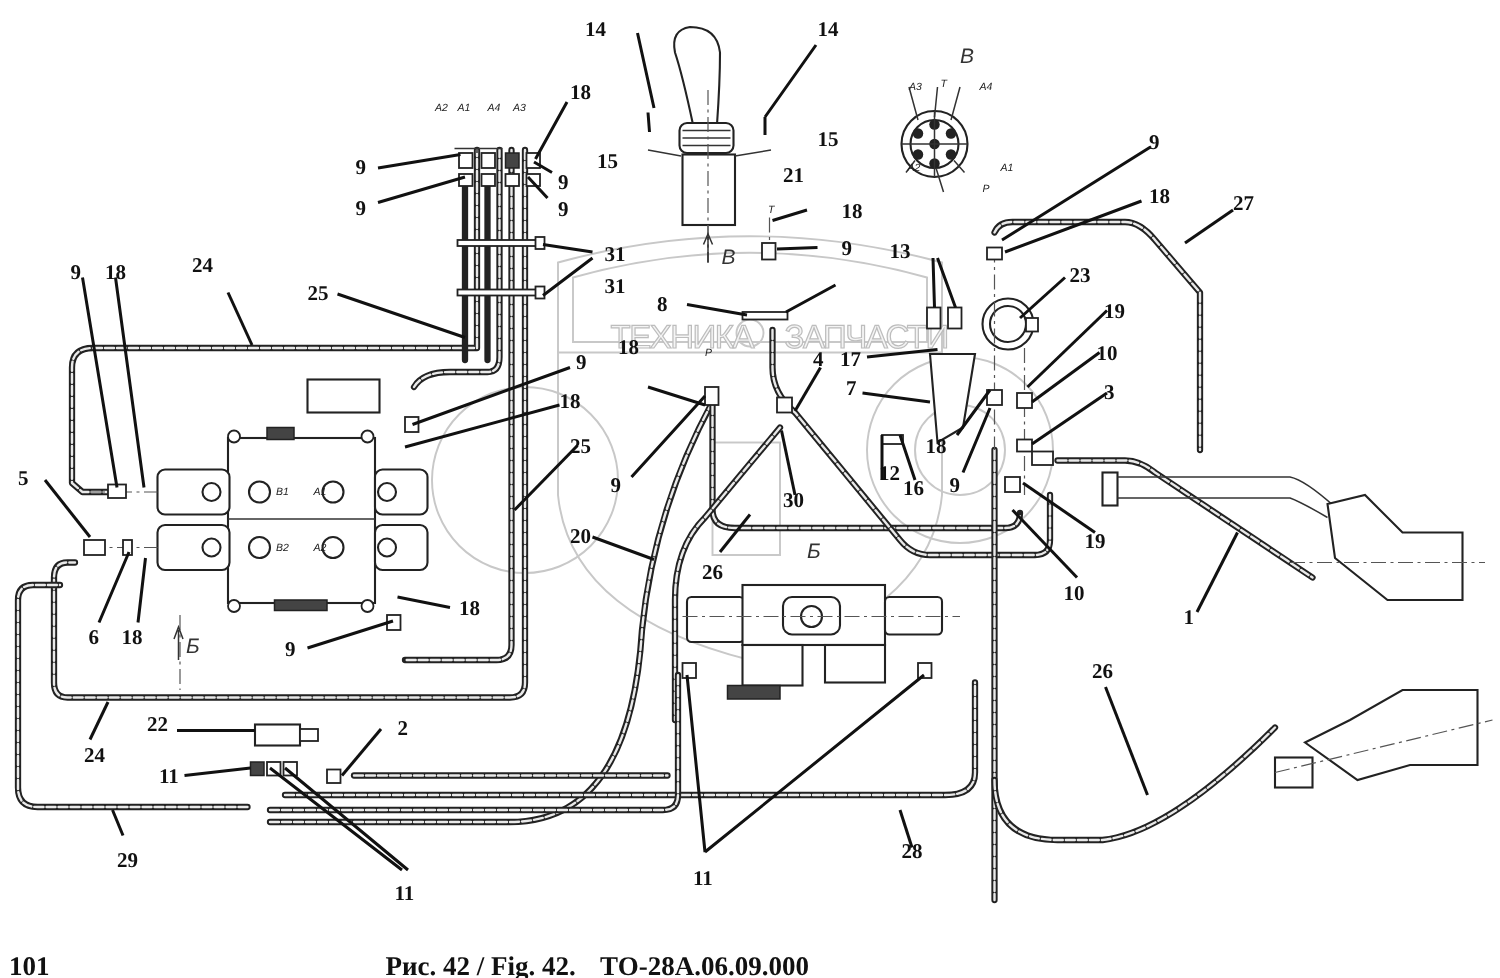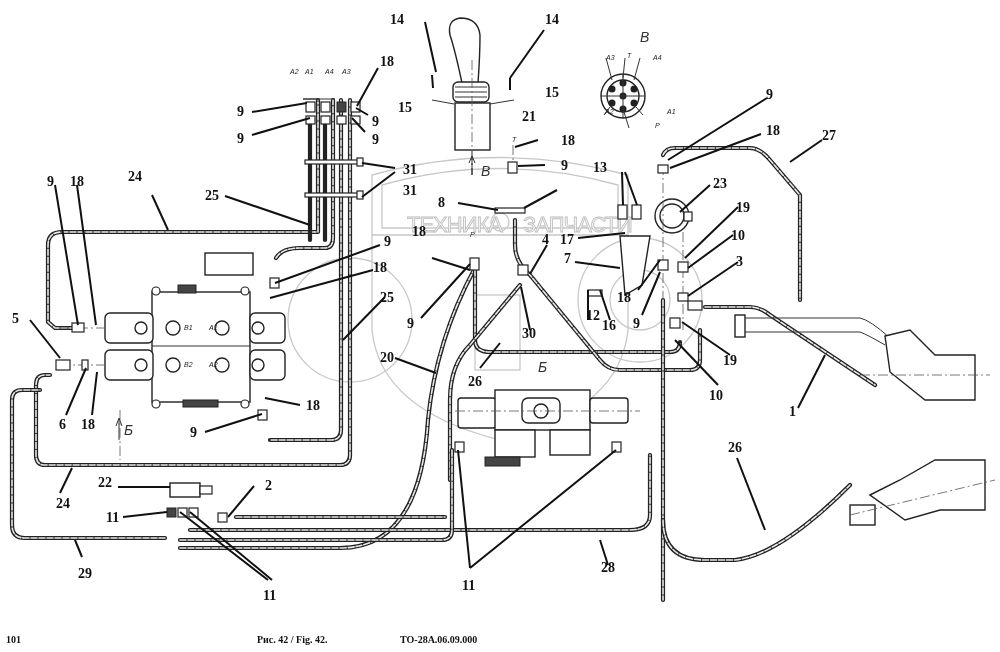--- a/index.html
+++ b/index.html
@@ -11,21 +11,21 @@
   .thin { fill: none; stroke: #333; stroke-width: 1; }
   .axis { fill: none; stroke: #555; stroke-width: 0.8; stroke-dasharray: 10 3 2 3; }
   .leader { stroke: #111; stroke-width: 2; fill: none; }
   .callout { font-family: "Liberation Serif", serif; font-weight: bold; font-size: 14px; fill: #111; }
   .port { font-family: "Liberation Sans", sans-serif; font-style: italic; font-size: 7px; fill: #222; }
   .view { font-family: "Liberation Sans", sans-serif; font-style: italic; font-size: 14px; fill: #333; }
   .wm { fill: none; stroke: #c8c8c8; stroke-width: 1.3; }
   .wm-text { font-family: "Liberation Sans", sans-serif; font-size: 22px; fill: #f4f4f4; stroke: #bdbdbd; stroke-width: 0.8; letter-spacing: -1px; }
   .fit { fill: #fff; stroke: #222; stroke-width: 1.2; }
   .fit-dark { fill: #444; stroke: #222; stroke-width: 1; }
-  #caption { position: absolute; left: 0; top: 630px; width: 1000px; height: 22px; font-family: "Liberation Serif", serif; font-weight: bold; font-size: 10px; color: #111; }
+  #caption { position: absolute; left: 0; top: 630px; width: 1000px; height: 22px; font-family: "Liberation Serif", serif; font-weight: bold; font-size: 18px; color: #111; }
   #caption span { position: absolute; top: 4px; white-space: nowrap; }
 </style>
 </head>
 <body>
 
 <svg id="drawing" viewBox="0 0 1000 652" xmlns="http://www.w3.org/2000/svg">
 
   <g>
     <path class="wm" d="M372 175 Q500 140 628 175 L628 235 L372 235 Z"></path>
     <path class="wm" d="M382 185 Q500 152 618 185 L618 228 L382 228 Z"></path>

